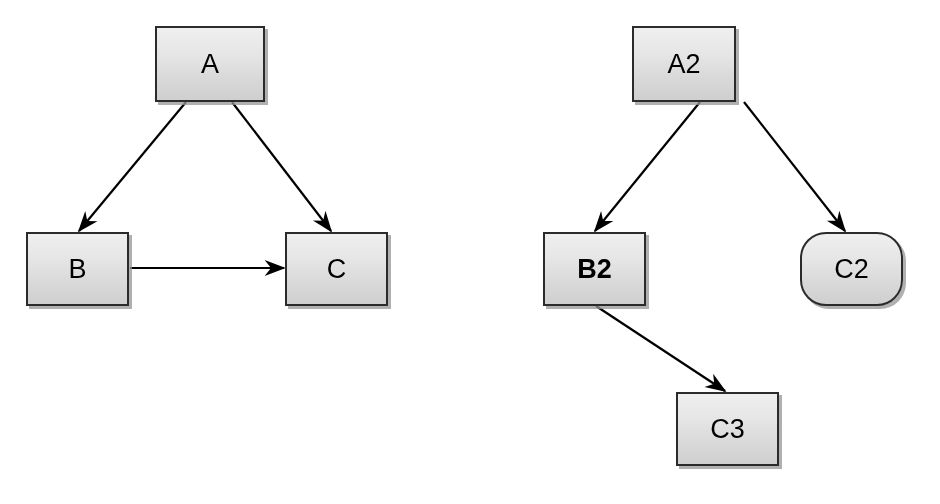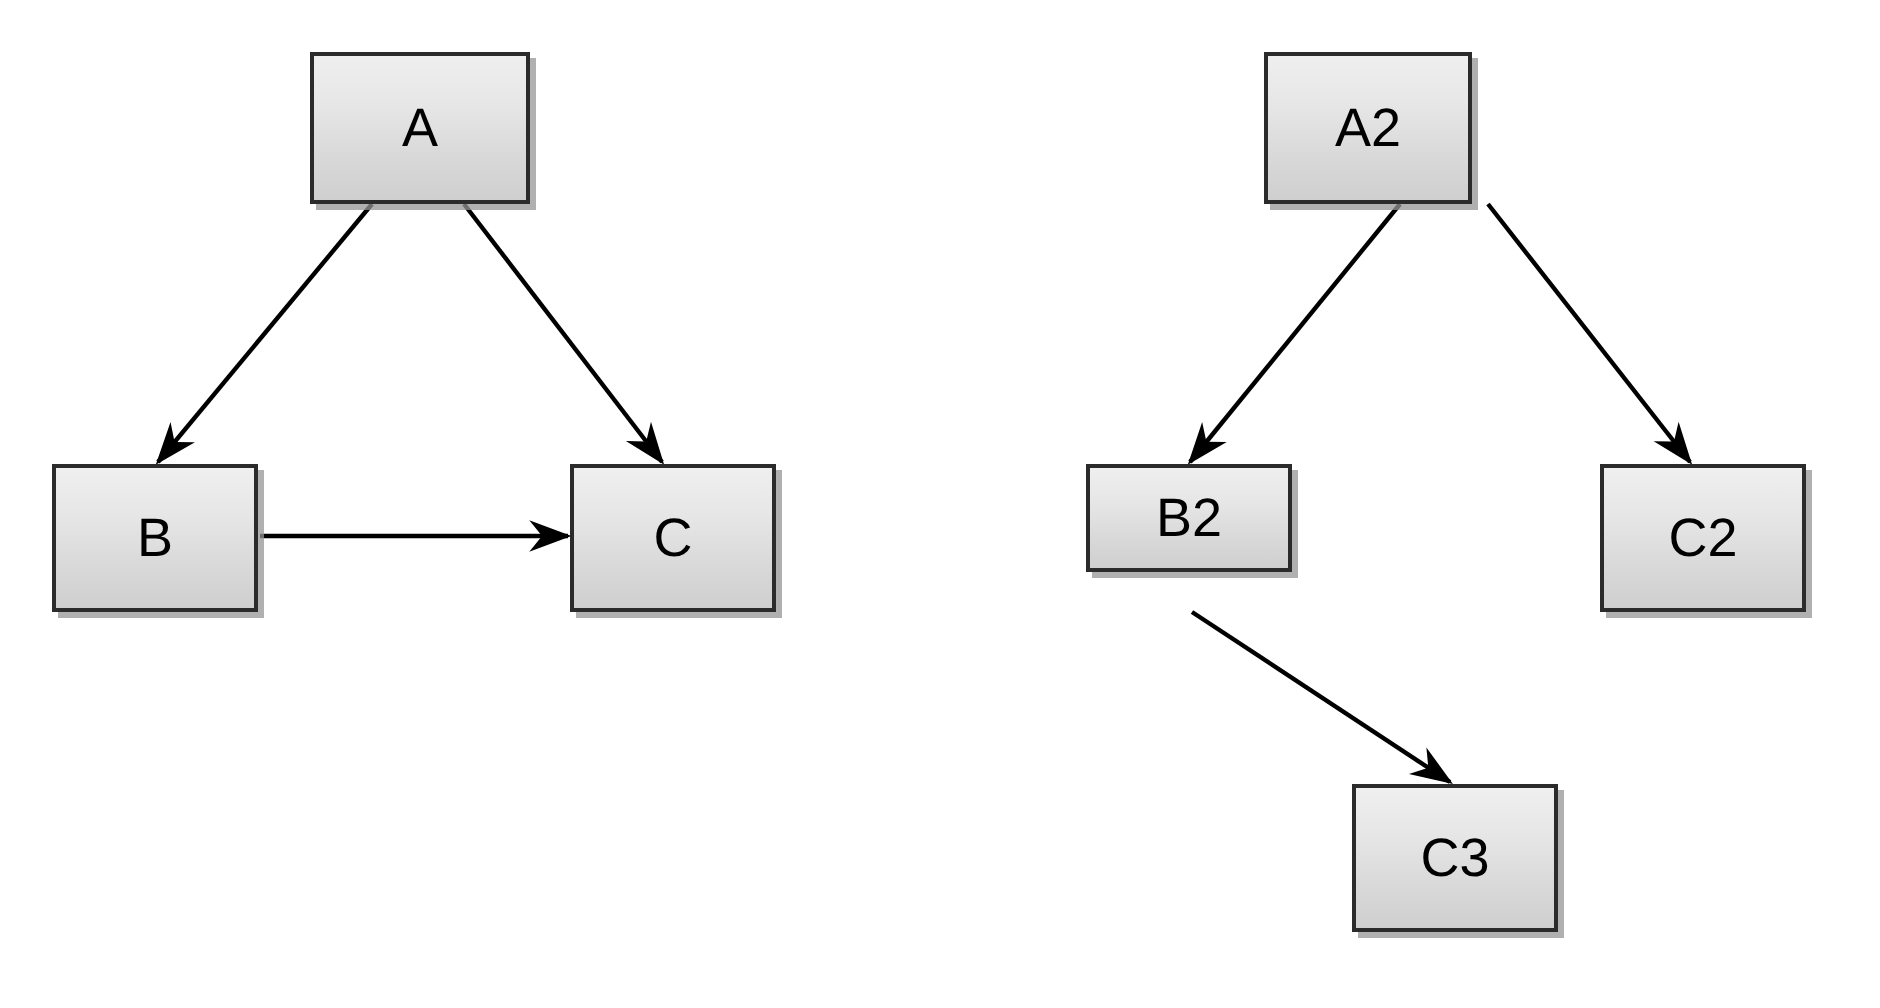--- a/index.html
+++ b/index.html
@@ -71,24 +71,24 @@
       </div>
       <div class="node" style="left: 26px; top: 232px; width: 103px; height: 74px;">
         <span class="node-label">B</span>
       </div>
       <div class="node" style="left: 285px; top: 232px; width: 103px; height: 74px;">
         <span class="node-label">C</span>
       </div>
       <div class="node" style="left: 632px; top: 26px; width: 104px; height: 76px;">
         <span class="node-label">A2</span>
       </div>
-      <div class="node" style="left: 543px; top: 232px; width: 103px; height: 54px;">
+      <div class="node" style="left: 543px; top: 232px; width: 103px; height: 74px; font-weight: bold;">
         <span class="node-label">B2</span>
       </div>
-      <div class="node" style="left: 800px; top: 232px; width: 103px; height: 74px;">
+      <div class="node" style="left: 800px; top: 232px; width: 103px; height: 74px; border-radius: 26px;">
         <span class="node-label">C2</span>
       </div>
       <div class="node" style="left: 676px; top: 392px; width: 103px; height: 74px; align-items: center;">
         <span class="node-label">C3</span>
       </div>
     </div>
 
 </div>
 
 </body></html>

